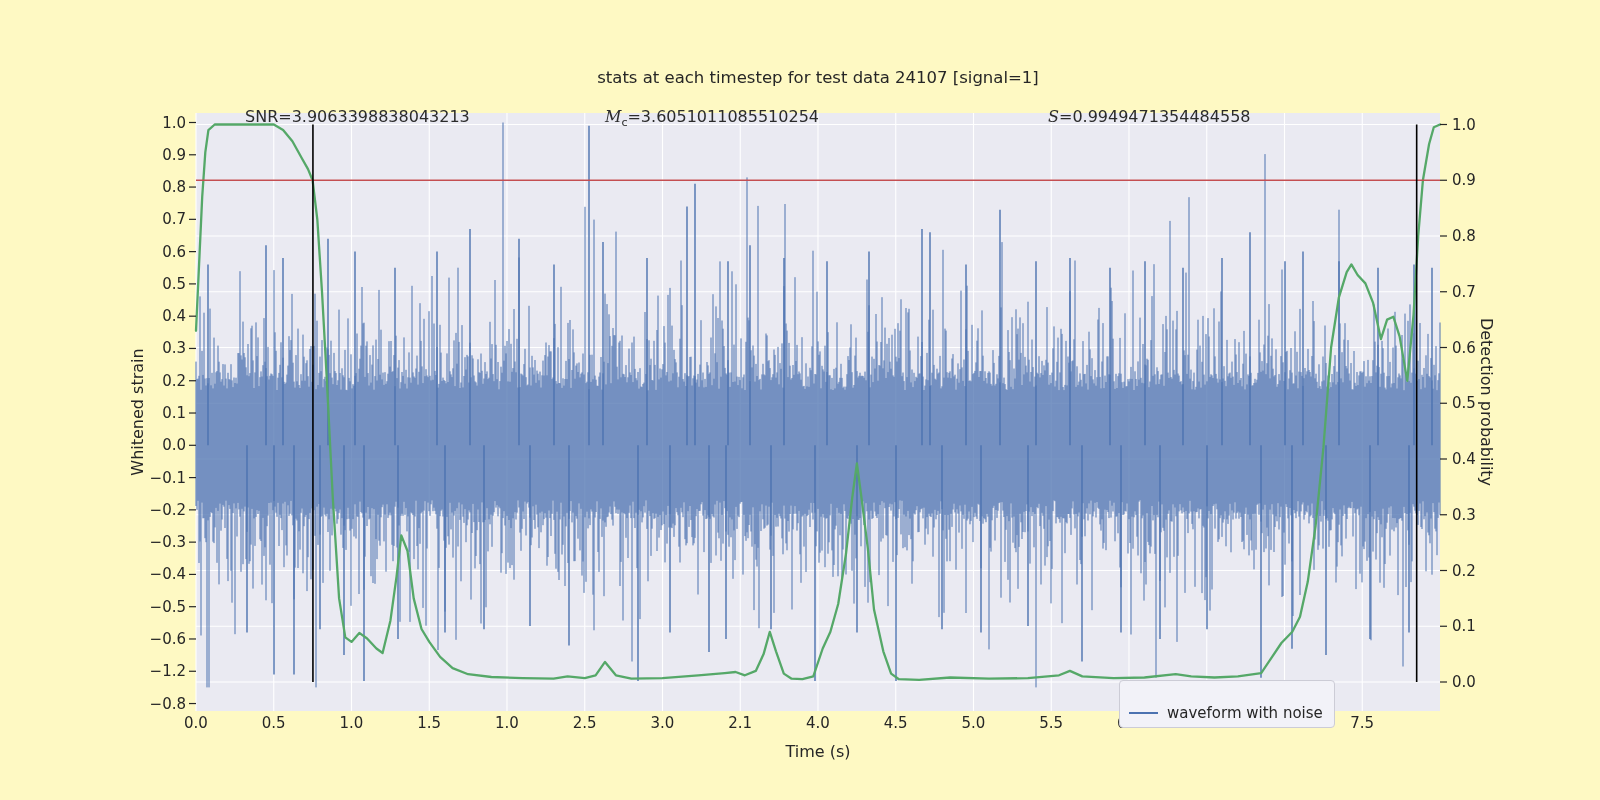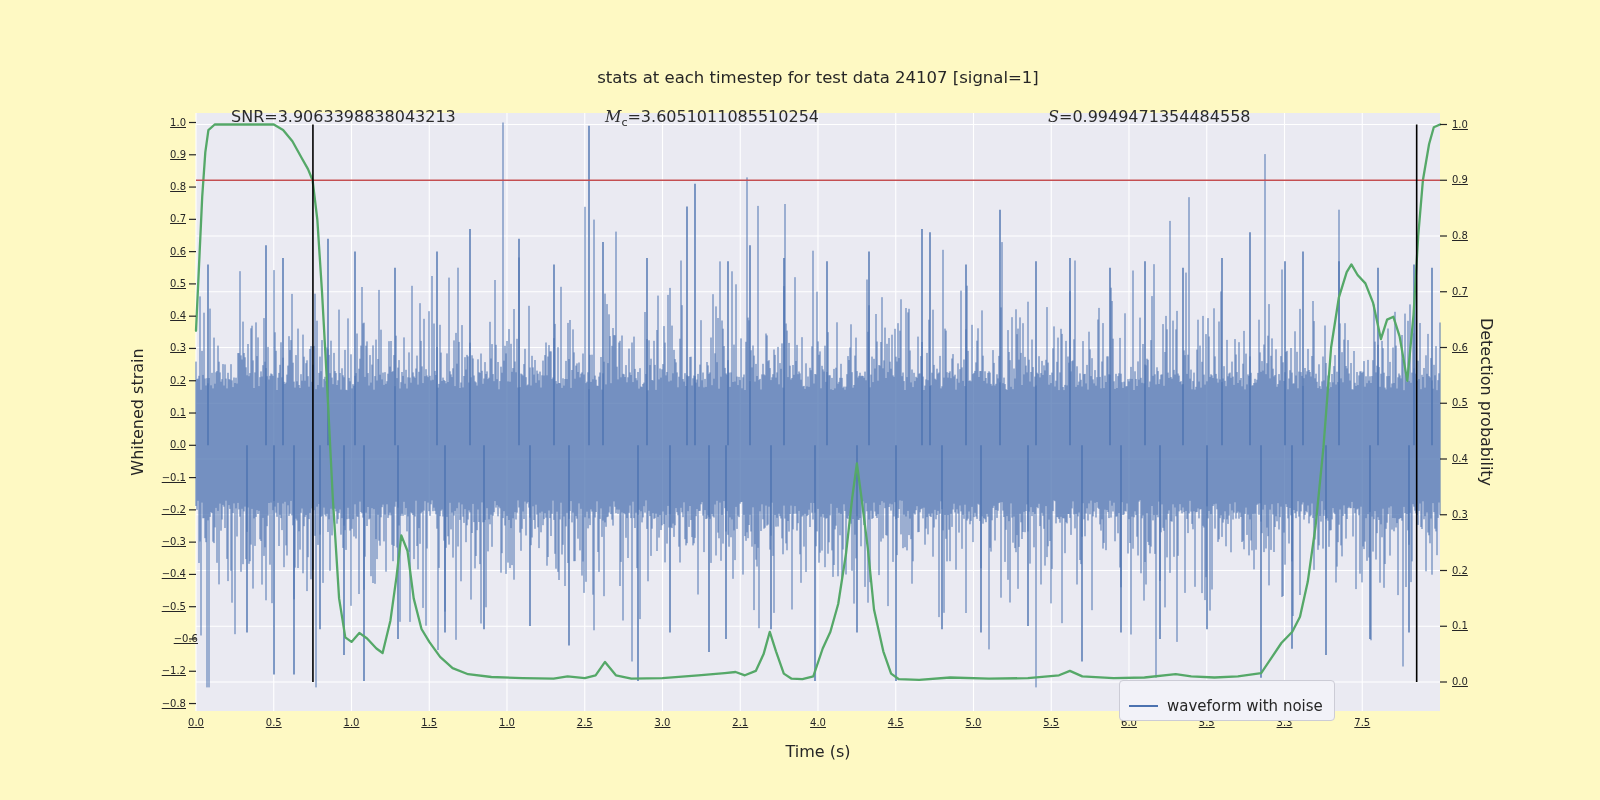--- a/index.html
+++ b/index.html
@@ -5,34 +5,34 @@
   html,body{margin:0;padding:0;background:#ffffff;}
   #figure{position:relative;width:1600px;height:800px;background:#fef9c3;overflow:hidden;
           font-family:"DejaVu Sans","Liberation Sans",sans-serif;color:#262626;}
   #plot-svg{position:absolute;left:0;top:0;}
   .overlay{position:absolute;left:0;top:0;width:1600px;height:800px;pointer-events:none;}
   .chart-title{position:absolute;top:68px;left:818px;transform:translateX(-50%);
                font-size:16.5px;white-space:nowrap;}
   .annot{position:absolute;top:107px;font-size:16px;white-space:nowrap;color:#2b2b2b;}
   .annot i{font-style:italic;font-family:"DejaVu Serif","Liberation Serif",serif;}
   .annot sub{font-size:11px;}
-  #annot-snr{left:231px;}
+  #annot-snr{left:245px;}
   #annot-mc{left:605px;}
   #annot-s{left:1048px;}
-  .tick{position:absolute;font-size:10px;line-height:18px;height:18px;color:#262626;white-space:nowrap;text-decoration:underline;}
+  .tick{position:absolute;font-size:15px;line-height:18px;height:18px;color:#262626;white-space:nowrap;}
   .xtick{width:44px;text-align:center;}
   .ytickl{width:44px;text-align:right;}
   .ytickr{width:44px;text-align:left;}
   .xaxis-label{position:absolute;top:742px;left:818px;transform:translateX(-50%);font-size:16px;}
   .ylabel-left{position:absolute;left:137px;top:412px;transform:translate(-50%,-50%) rotate(-90deg);
                font-size:16px;white-space:nowrap;}
   .ylabel-right{position:absolute;left:1486px;top:402px;transform:translate(-50%,-50%);
                 writing-mode:vertical-rl;font-size:16px;white-space:nowrap;}
   .legend{position:absolute;left:1119px;top:680px;height:26px;display:flex;align-items:center;
-          padding:12px 11px 1px 9px;background:#f2f2f8;border:1px solid #ccccd6;border-radius:4px;}
+          padding:19px 11px 1px 9px;background:#f2f2f8;border:1px solid #ccccd6;border-radius:4px;}
   .legend-sample{display:inline-block;width:29px;height:0;border-top:2.4px solid #4c72b0;margin-right:9px;}
   .legend-label{font-size:15px;color:#262626;line-height:24px;}
 </style>
 </head>
 <body>
 
 <div id="figure">
   <svg id="plot-svg" width="1600" height="800">
       <rect x="196" y="113" width="1244" height="598" fill="#eaeaf2"></rect>
       <line x1="196" x2="196" y1="113" y2="711" stroke="#ffffff" stroke-width="1.1"></line>
@@ -138,21 +138,21 @@
       <span class="tick ytickl" style="left: 142px; top: 307.18px;">0.4</span>
       <span class="tick ytickl" style="left: 142px; top: 339.46px;">0.3</span>
       <span class="tick ytickl" style="left: 142px; top: 371.74px;">0.2</span>
       <span class="tick ytickl" style="left: 142px; top: 404.02px;">0.1</span>
       <span class="tick ytickl" style="left: 142px; top: 436.3px;">0.0</span>
       <span class="tick ytickl" style="left: 142px; top: 468.58px;">−0.1</span>
       <span class="tick ytickl" style="left: 142px; top: 500.86px;">−0.2</span>
       <span class="tick ytickl" style="left: 142px; top: 533.14px;">−0.3</span>
       <span class="tick ytickl" style="left: 142px; top: 565.42px;">−0.4</span>
       <span class="tick ytickl" style="left: 142px; top: 597.7px;">−0.5</span>
-      <span class="tick ytickl" style="left: 154px; top: 629.98px;">−0.6</span>
+      <span class="tick ytickl" style="left: 142px; top: 629.98px;">−0.6</span>
       <span class="tick ytickl" style="left: 142px; top: 662.26px;">−1.2</span>
       <span class="tick ytickl" style="left: 142px; top: 694.54px;">−0.8</span>
       <span class="tick ytickr" style="left: 1452px; top: 115.5px;">1.0</span>
       <span class="tick ytickr" style="left: 1452px; top: 171.25px;">0.9</span>
       <span class="tick ytickr" style="left: 1452px; top: 227px;">0.8</span>
       <span class="tick ytickr" style="left: 1452px; top: 282.75px;">0.7</span>
       <span class="tick ytickr" style="left: 1452px; top: 338.5px;">0.6</span>
       <span class="tick ytickr" style="left: 1452px; top: 394.25px;">0.5</span>
       <span class="tick ytickr" style="left: 1452px; top: 450px;">0.4</span>
       <span class="tick ytickr" style="left: 1452px; top: 505.75px;">0.3</span>

